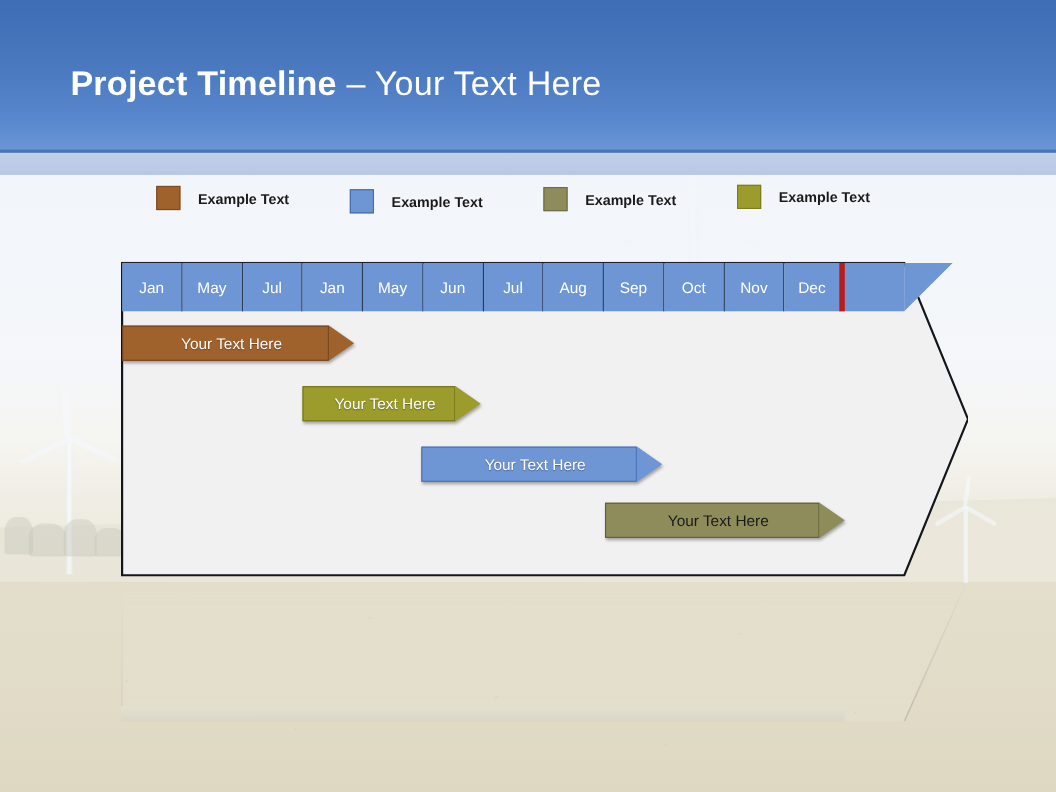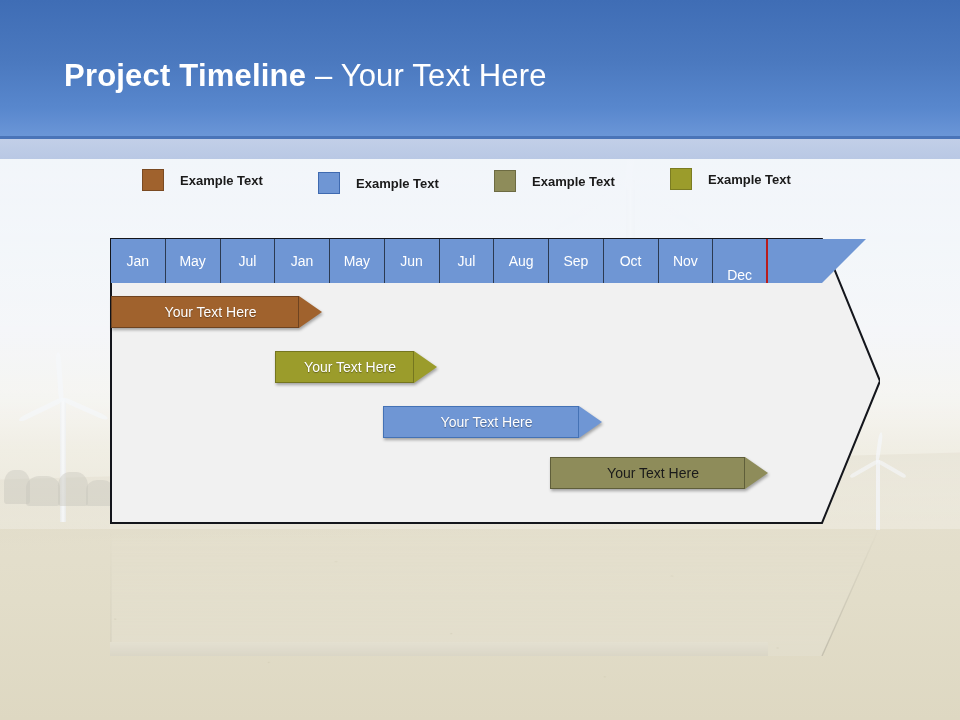--- a/index.html
+++ b/index.html
@@ -229,21 +229,21 @@
         </div>
       <div class="hdr-cell" style="width:54.75px;">
           <span>Sep</span>
         </div>
       <div class="hdr-cell" style="width:54.75px;">
           <span>Oct</span>
         </div>
       <div class="hdr-cell" style="width:54.75px;">
           <span>Nov</span>
         </div>
-      <div class="hdr-cell" style="width:54.75px;border-right:2px solid #b91c1c;align-items:flex-end;">
+      <div class="hdr-cell" style="width:54.75px;border-right:5px solid #b91c1c;">
           <span>Dec</span>
         </div>
     </div>
 
     <div class="bar shadow" style="left:1px;top:58px;width:211px;">
       <div class="bar-body" style="width:188px;background:#a0622d;border:1px solid #6e4320;"></div>
       <div class="bar-head" style="left:188px;border-left:23px solid #a0622d;"></div>
       <div class="bar-label txt-white">Your  Text Here</div>
     </div>
 

